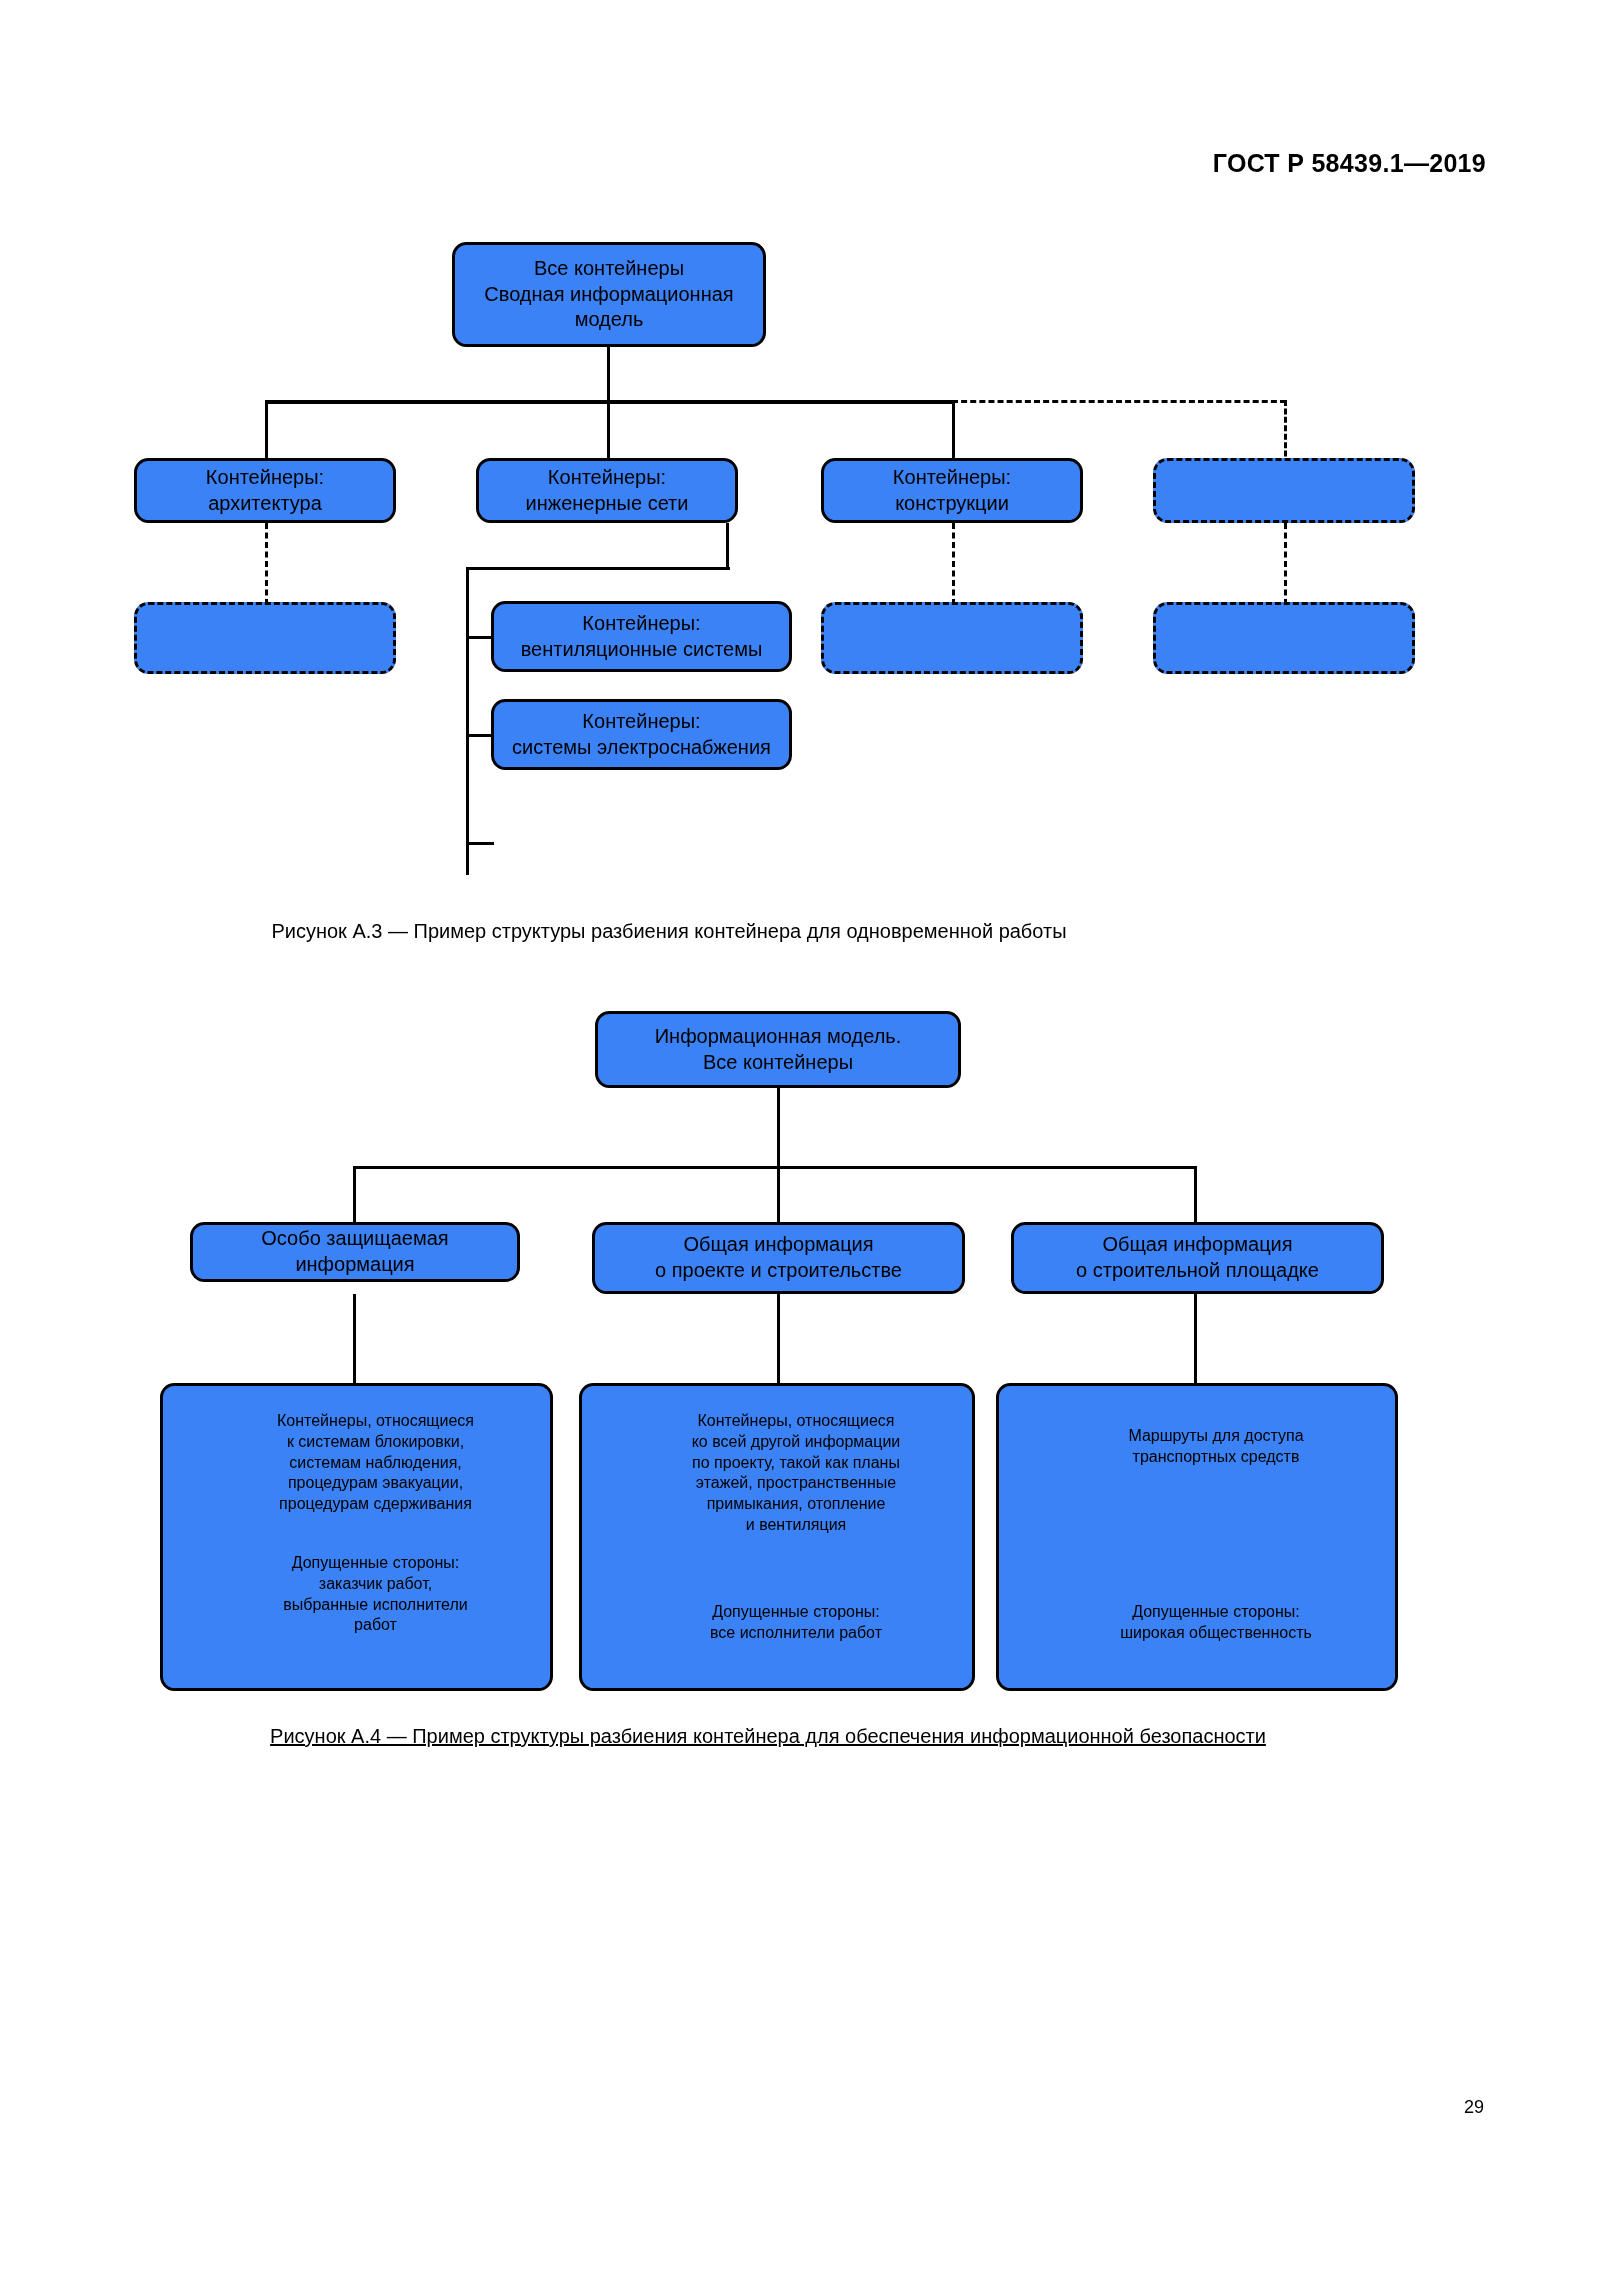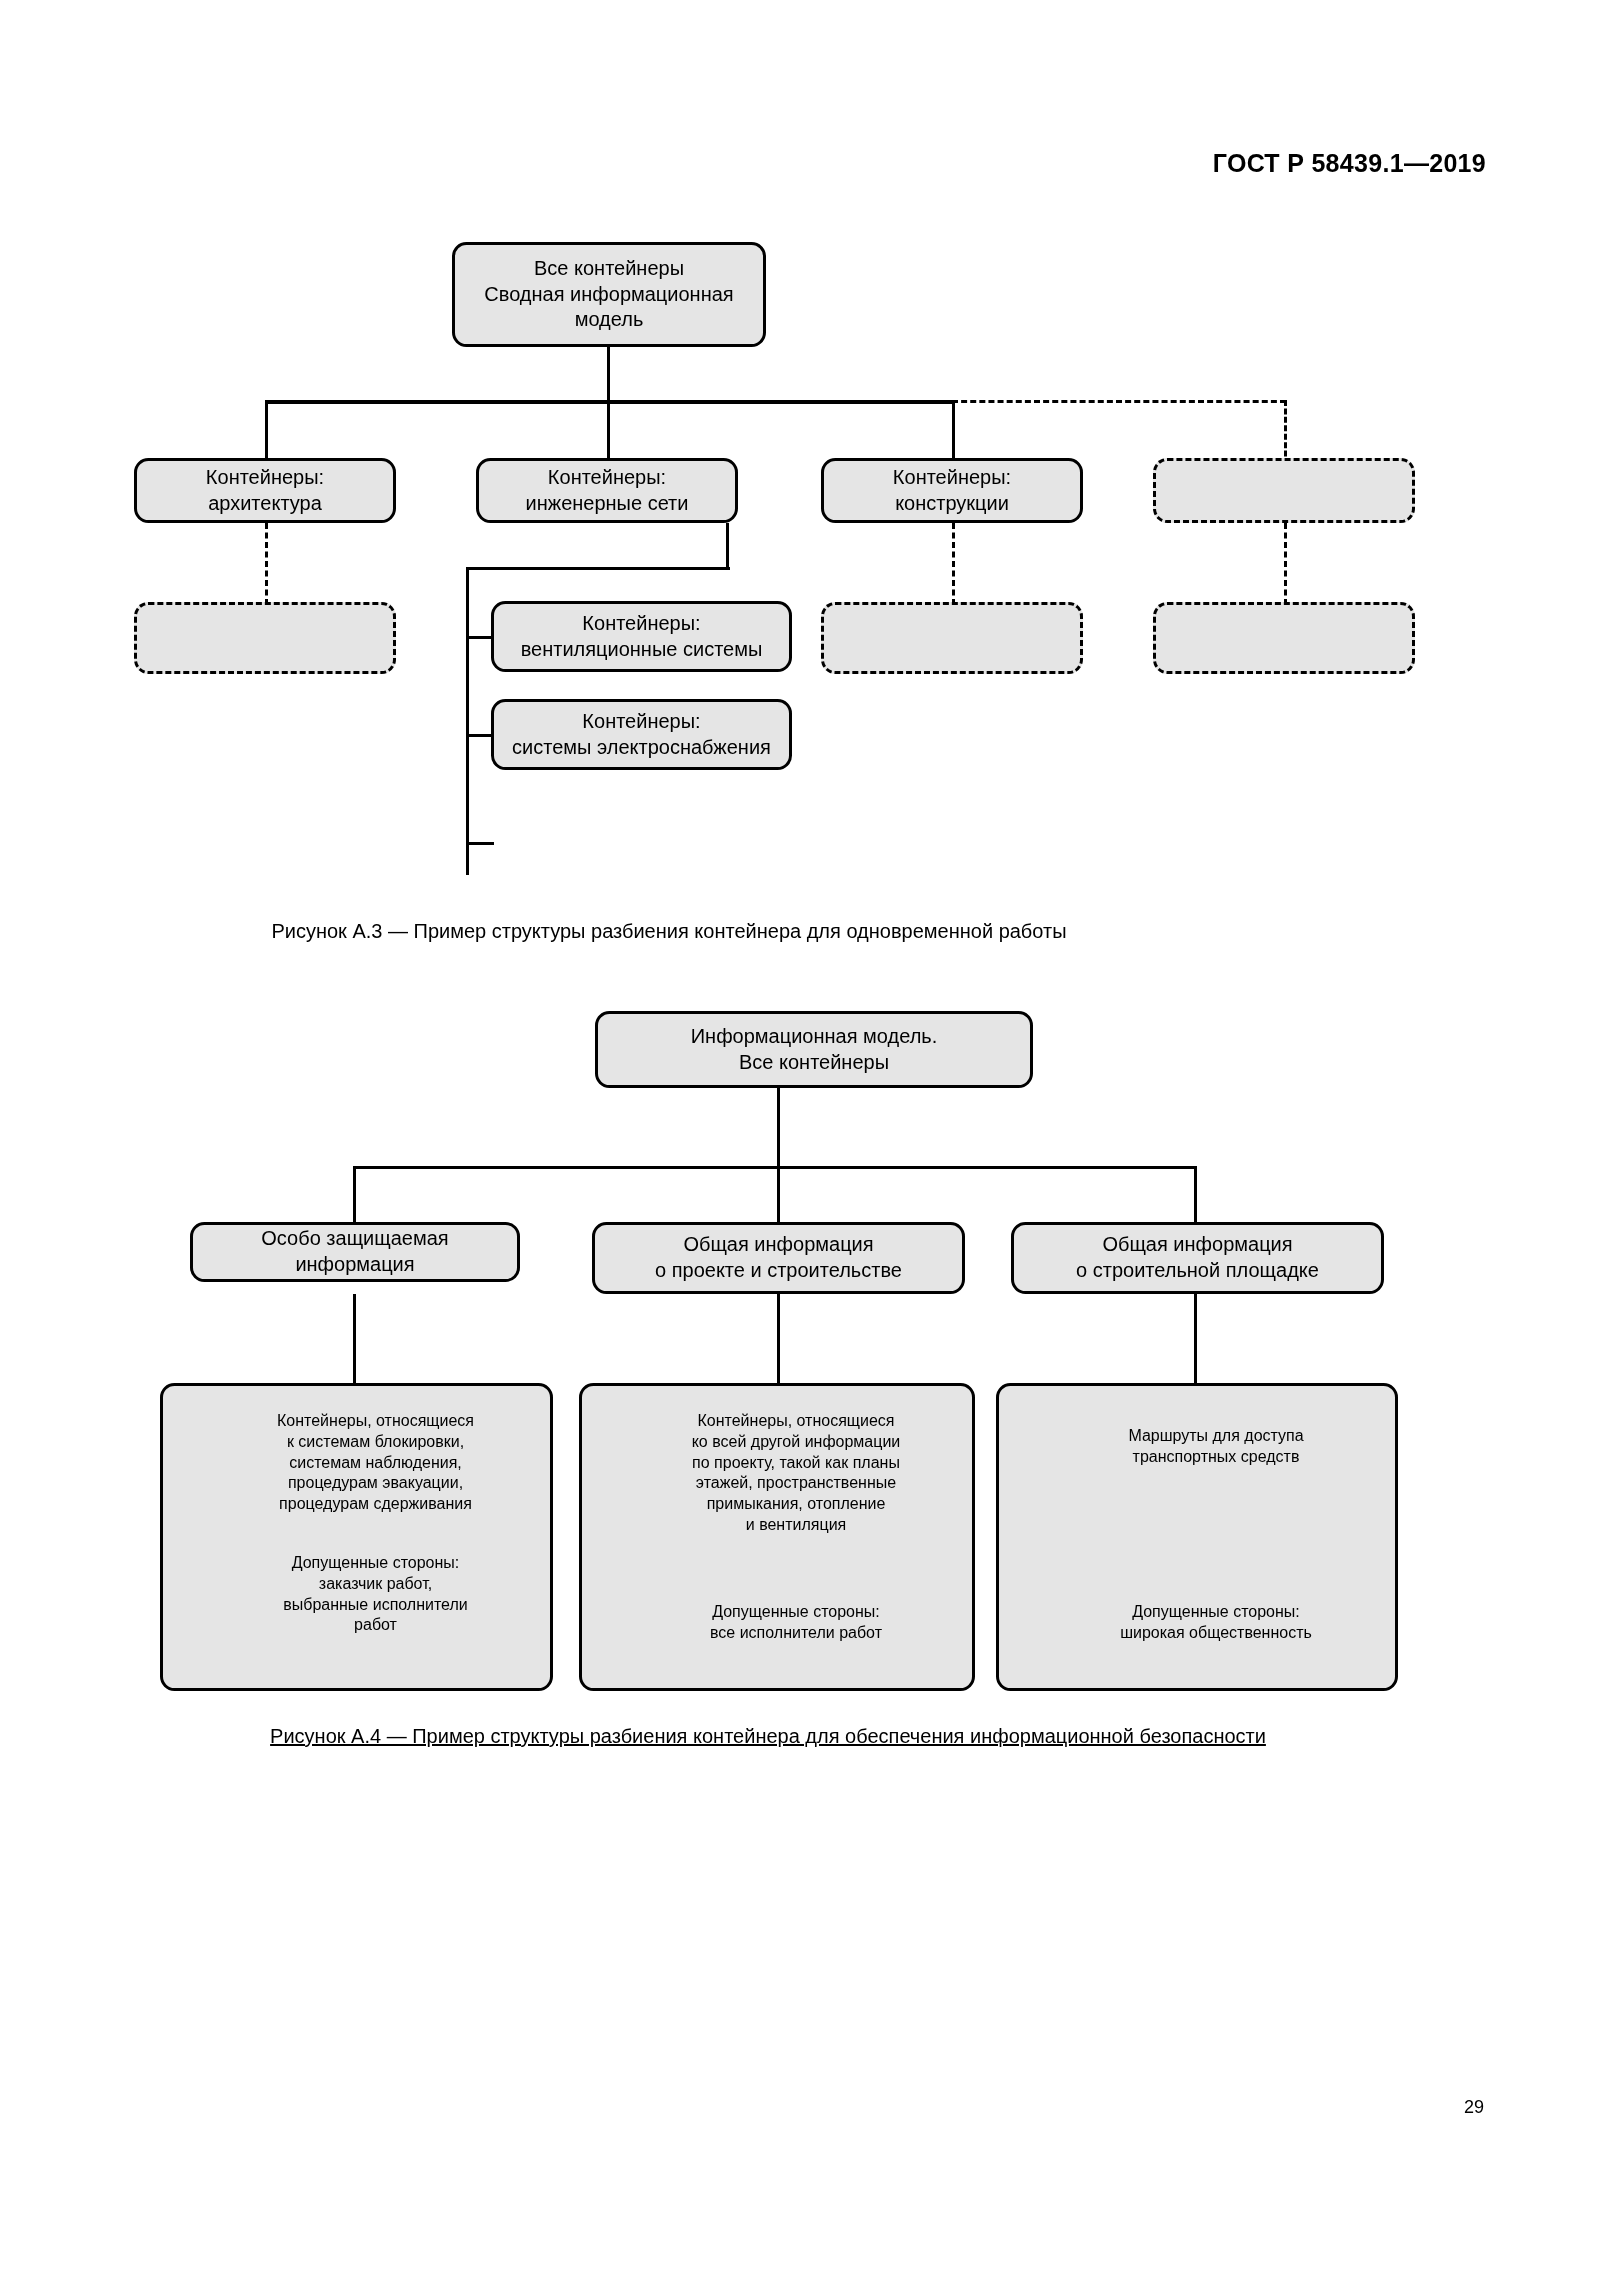--- a/index.html
+++ b/index.html
@@ -51,21 +51,21 @@
     pointer-events: none;
   }
   .diagram > * { pointer-events: auto; }
 
   
   .node {
     position: absolute;
     box-sizing: border-box;
     border: 3.3px solid #000000;
     border-radius: 14.4px;
-    background: #e5e5e5;
+    background: #3b82f6;
     display: flex;
     align-items: center;
     justify-content: center;
     text-align: center;
     font-size: 20px;
     line-height: 1.28;
     padding: 3.9px 7.9px;
     white-space: pre-line;
   }
   .node.dashed {
@@ -159,21 +159,21 @@
   <div class="node" style="left:491px; top:601px; width:301px; height:71px;">Контейнеры:
 вентиляционные системы</div>
   <div class="node" style="left:491px; top:699px; width:301px; height:71px;">Контейнеры:
 системы электроснабжения</div>
 </div>
 
 <div class="figure-caption" style="left:0; top:920px; width:1338px;">Рисунок А.3 — Пример структуры разбиения контейнера для одновременной работы</div>
 
 <div class="diagram">
 
-  <div class="node" style="left:595px; top:1011px; width:438px; height:77px;">Информационная модель.
+  <div class="node" style="left:595px; top:1011px; width:366px; height:77px;">Информационная модель.
 Все контейнеры</div>
 
   <div class="conn v" style="left:777px; top:1088px; height:80px;"></div>
 
   <div class="conn h" style="left:353px; top:1166px; width:844px;"></div>
 
   <div class="conn v" style="left:353px; top:1166px; height:62px;"></div>
   <div class="conn v" style="left:777px; top:1166px; height:62px;"></div>
   <div class="conn v" style="left:1194px; top:1166px; height:62px;"></div>
 

